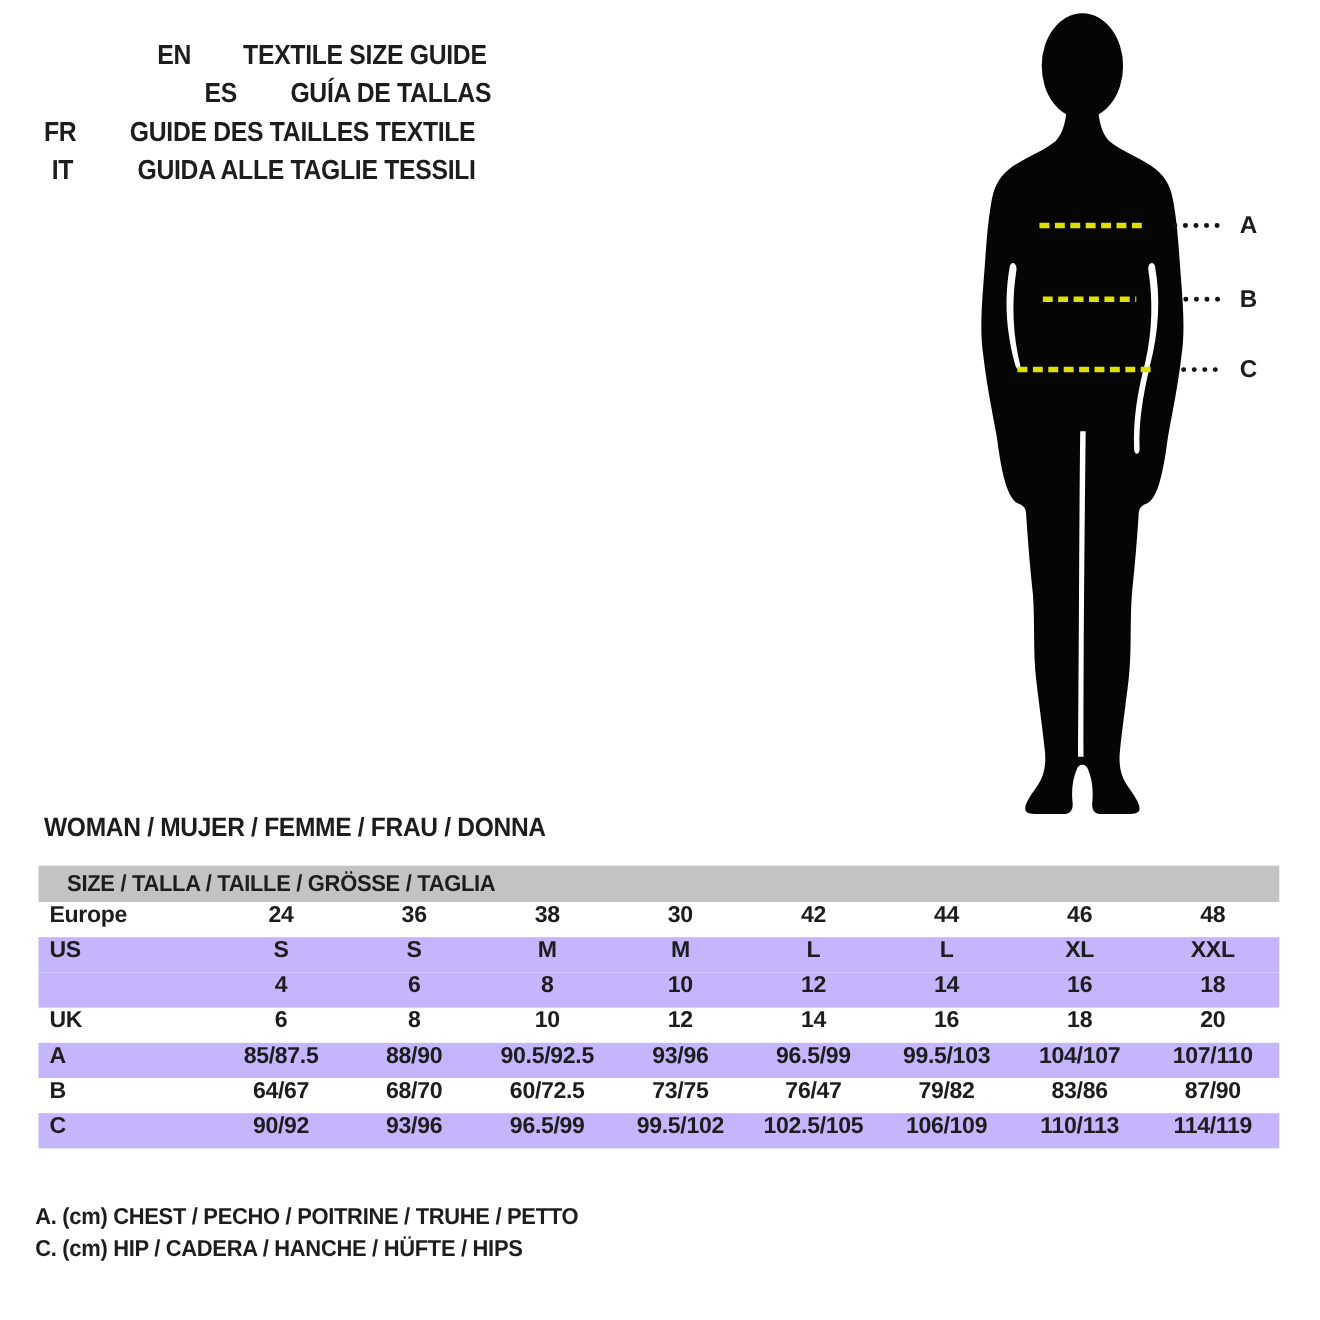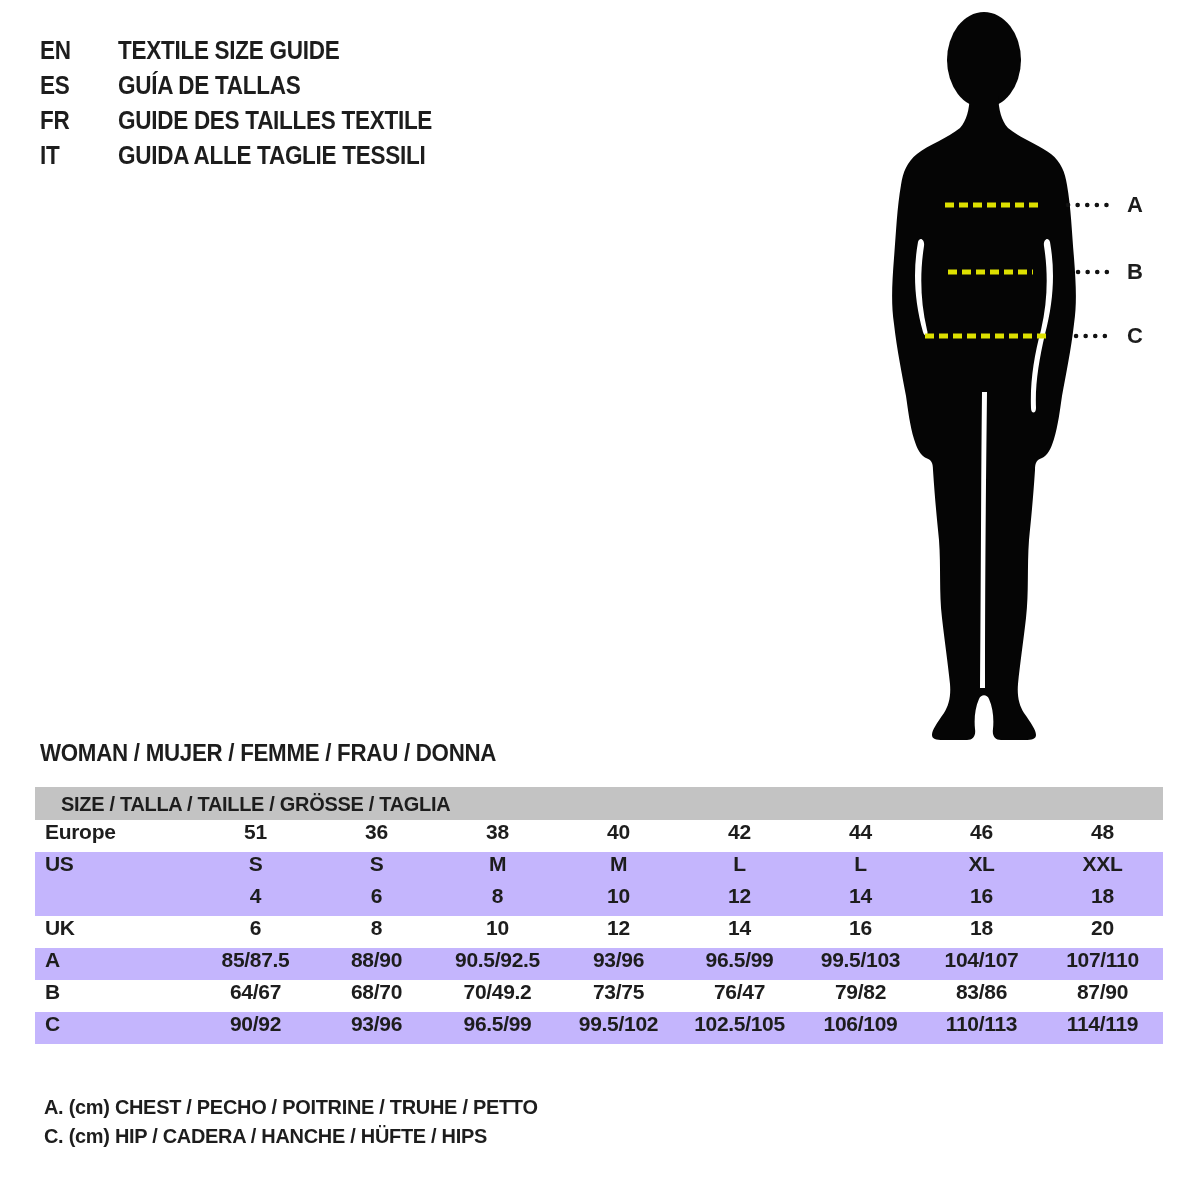--- a/index.html
+++ b/index.html
@@ -6,21 +6,21 @@
   body {
     width:1200px; height:1200px; position:relative; overflow:hidden;
     background:#ffffff; color:#1d1d1d;
     font-family:"Liberation Sans","DejaVu Sans",sans-serif;
     font-weight:bold;
   }
   .abs { position:absolute; }
 
   
   .lang-block { top:33px; left:40px; }
-  .lang-row  { height:35px; display:flex; align-items:center; white-space:nowrap; }
+  .lang-row  { height:35px; display:flex; align-items:center; white-space:nowrap;justify-content:flex-end; }
   .lang-code, .lang-label {
     display:inline-block; font-size:25px;
     transform:scaleX(0.90); transform-origin:0 50%;
     letter-spacing:-0.3px;
   }
   .lang-code { width:78px; flex:0 0 78px; }
 
   
   .figure-svg { left:864px; top:0; width:290px; height:760px; }
   .yline   { stroke:#dde000; stroke-width:5; stroke-dasharray:9 5; fill:none; }
@@ -42,21 +42,21 @@
   .table-header span {
     display:inline-block; transform:scaleX(0.95); transform-origin:0 50%;
     letter-spacing:-0.3px;
   }
   .t-row { display:flex; height:32px; align-items:flex-start; }
   .t-row.shaded { background:#c4b5fd; }
   .t-label { width:160px; flex:0 0 160px; padding-left:10px; box-sizing:border-box; letter-spacing:-0.3px; }
   .t-cell  { flex:1 1 0; text-align:center; letter-spacing:-0.3px; }
 
   
-  .legend { top:1092px; left:44px; }
+  .legend { top:1092px; left:32px; }
   .legend-line { height:29.5px; display:flex; align-items:center; white-space:nowrap; }
   .legend-line span {
     display:inline-block; font-size:21px;
     transform:scaleX(0.95); transform-origin:0 50%; letter-spacing:-0.3px;
   }
 </style>
 </head>
 <body>
 
 <div class="abs lang-block" id="lang-block">
@@ -143,24 +143,24 @@
 
 <div class="abs section-title">WOMAN / MUJER / FEMME / FRAU / DONNA</div>
 
 <div class="abs size-table">
   <div class="table-header">
     <span>SIZE / TALLA / TAILLE / GRÖSSE / TAGLIA</span>
   </div>
   <div id="table-rows">
       <div class="t-row">
         <div class="t-label">Europe</div>
-        <div class="t-cell">51</div>
+        <div class="t-cell">24</div>
         <div class="t-cell">36</div>
         <div class="t-cell">38</div>
-        <div class="t-cell">40</div>
+        <div class="t-cell">30</div>
         <div class="t-cell">42</div>
         <div class="t-cell">44</div>
         <div class="t-cell">46</div>
         <div class="t-cell">48</div>
       </div>
       <div class="t-row shaded">
         <div class="t-label">US</div>
         <div class="t-cell">S</div>
         <div class="t-cell">S</div>
         <div class="t-cell">M</div>
@@ -200,21 +200,21 @@
         <div class="t-cell">93/96</div>
         <div class="t-cell">96.5/99</div>
         <div class="t-cell">99.5/103</div>
         <div class="t-cell">104/107</div>
         <div class="t-cell">107/110</div>
       </div>
       <div class="t-row">
         <div class="t-label">B</div>
         <div class="t-cell">64/67</div>
         <div class="t-cell">68/70</div>
-        <div class="t-cell">70/49.2</div>
+        <div class="t-cell">60/72.5</div>
         <div class="t-cell">73/75</div>
         <div class="t-cell">76/47</div>
         <div class="t-cell">79/82</div>
         <div class="t-cell">83/86</div>
         <div class="t-cell">87/90</div>
       </div>
       <div class="t-row shaded">
         <div class="t-label">C</div>
         <div class="t-cell">90/92</div>
         <div class="t-cell">93/96</div>

